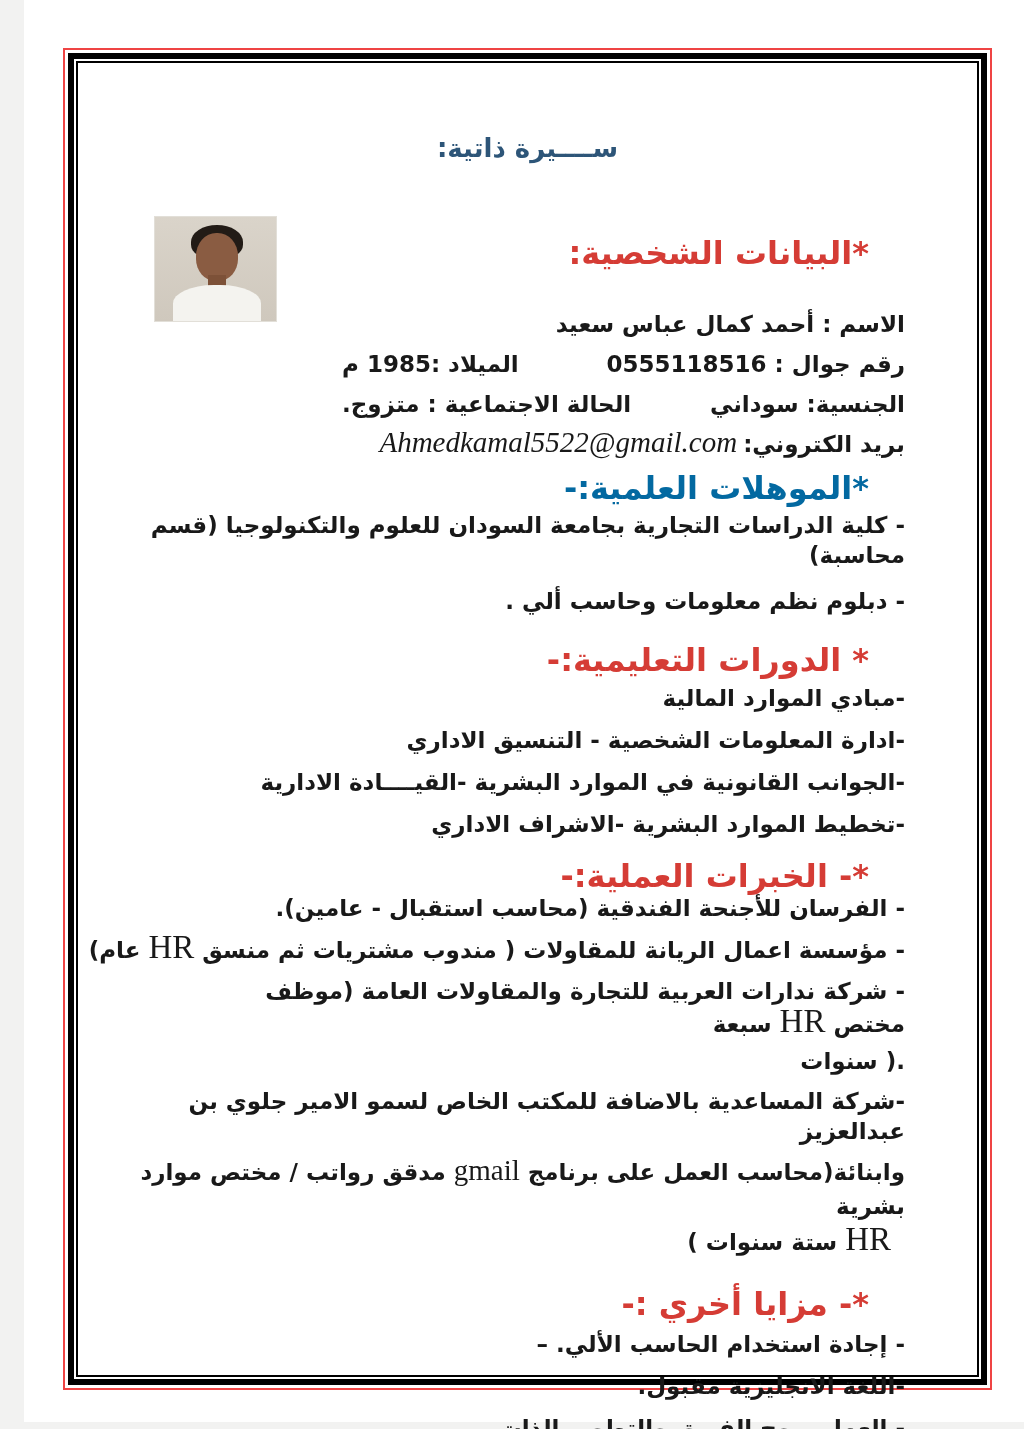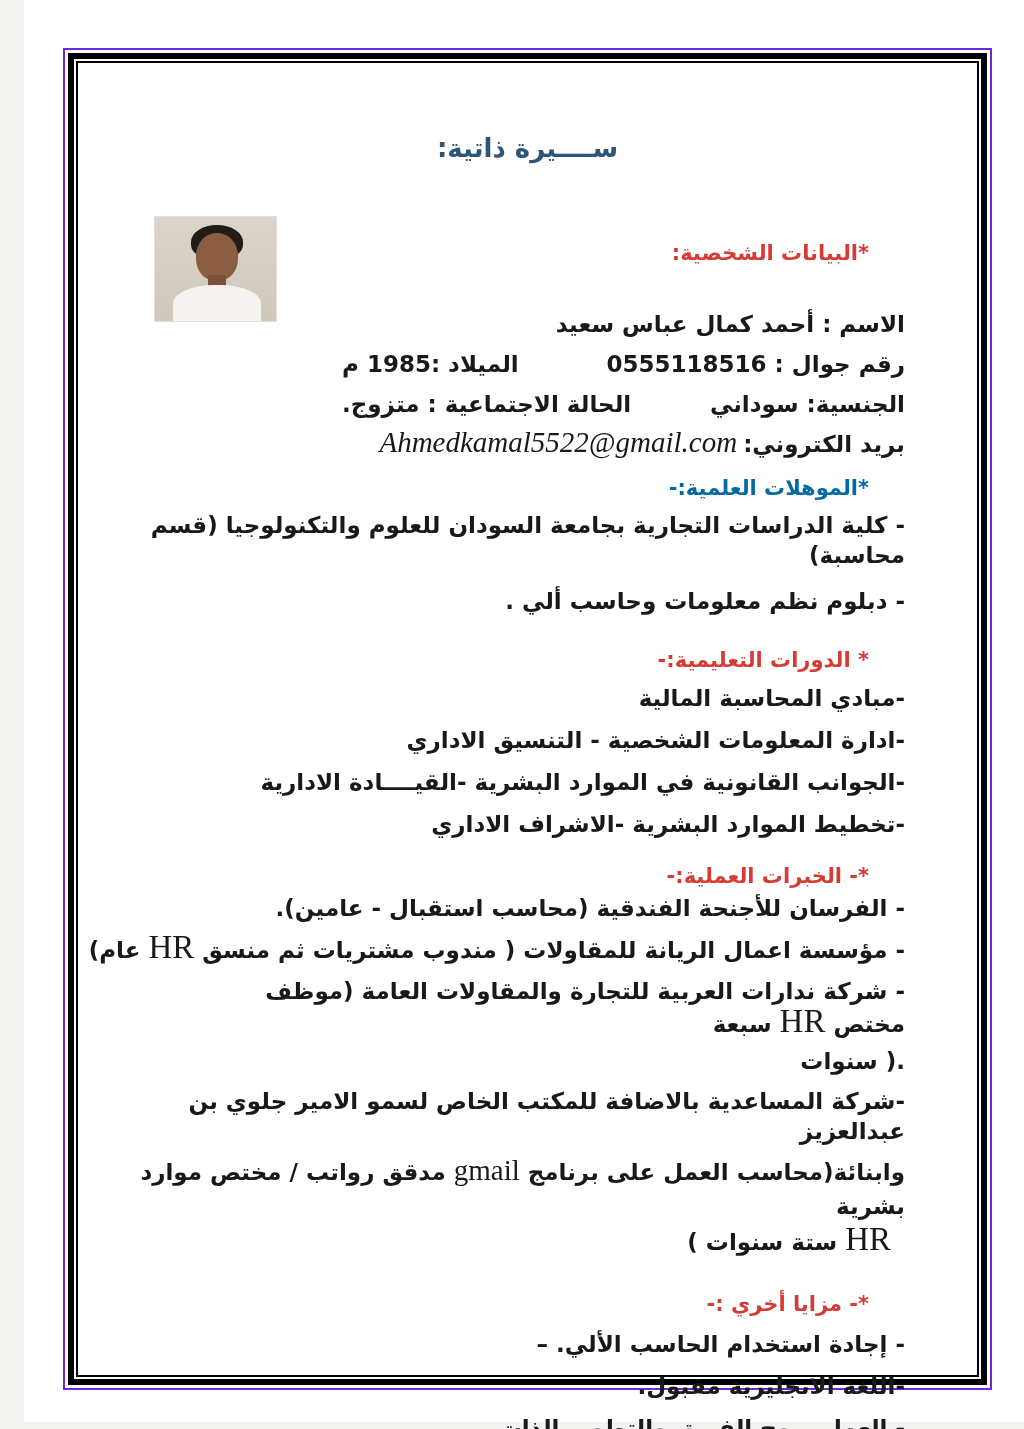--- a/index.html
+++ b/index.html
@@ -3,28 +3,28 @@
 <meta charset="utf-8">
 <style>
   * { margin:0; padding:0; box-sizing:border-box; }
   html,body { width:1024px; height:1429px; overflow:hidden; background:#f2f2f1; }
   body { font-family:"DejaVu Sans", sans-serif; color:#191919; }
 
   .page { position:absolute; left:24px; top:0; width:1000px; height:1422px; background:#ffffff; }
 
   
   .border-outer { position:absolute; left:39px; top:48px; width:929px; height:1342px;
-                  border:2px solid #6d28d9; padding:3px; }
+                  border:2px solid #ef4444; padding:3px; }
   .border-mid   { width:100%; height:100%; border:6px solid #000; padding:2px; }
   .border-inner { width:100%; height:100%; border:2px solid #000; position:relative;
                   padding-top:70px; direction:rtl; }
 
   .title { text-align:center; font-size:26px; font-weight:bold; letter-spacing:0.5px; }
 
-  .heading { font-size:21px; font-weight:bold; padding-right:108px; line-height:34px; }
+  .heading { font-size:32px; font-weight:bold; padding-right:108px; line-height:34px; }
 
   .pline  { font-size:23px; font-weight:bold; line-height:30px; padding-right:72px; }
   .row2   { display:flex; justify-content:space-between; margin-right:72px; width:563px; }
   .row2 > span { white-space:nowrap; }
 
   .latin-serif { font-family:"Liberation Serif","DejaVu Serif",serif; font-weight:normal;
                  font-size:33px; margin:0 8px; }
   .email-value { font-family:"Liberation Serif","DejaVu Serif",serif; font-style:italic;
                  font-weight:normal; font-size:29px; margin:16px 6px; }
   .odoo        { font-size:29px; }
@@ -73,21 +73,21 @@
 
         <div class="pline" style="margin-top:6px; line-height:34px;">
           <span>بريد الكتروني:</span><span class="email-value">Ahmedkamal5522@gmail.com</span>
         </div>
 
         <div class="heading" style="color:#0369a1; margin-top:10px;">*الموهلات العلمية:-</div>
         <div class="pline" style="margin-top:5px;">- كلية الدراسات التجارية بجامعة السودان للعلوم والتكنولوجيا (قسم محاسبة)</div>
         <div class="pline" style="margin-top:16px;padding-left:16px;">- دبلوم نظم معلومات وحاسب ألي .</div>
 
         <div class="heading" style="color:#d53c35; margin-top:27px;">* الدورات التعليمية:-</div>
-        <div class="pline" style="margin-top:6px;">-مبادي المحاسبة المالية</div>
+        <div class="pline" style="margin-top:6px;">-مبادي الموارد المالية</div>
         <div class="pline" style="margin-top:12px;">-ادارة  المعلومات الشخصية - التنسيق الاداري</div>
         <div class="pline" style="margin-top:12px;">-الجوانب القانونية في الموارد البشرية -القيــــادة الادارية</div>
         <div class="pline" style="margin-top:12px;">-تخطيط الموارد البشرية -الاشراف الاداري</div>
 
         <div class="heading" style="color:#d53c35; margin-top:20px;">*- الخبرات العملية:-</div>
 
         <div class="pline" style="margin-top:0;">- الفرسان للأجنحة الفندقية (محاسب استقبال - عامين).</div>
 
         <div class="pline" style="margin-top:9px;">
           <span>- مؤسسة اعمال الريانة للمقاولات ( مندوب مشتريات ثم منسق</span><span class="latin-serif">HR</span><span>عام)</span>

